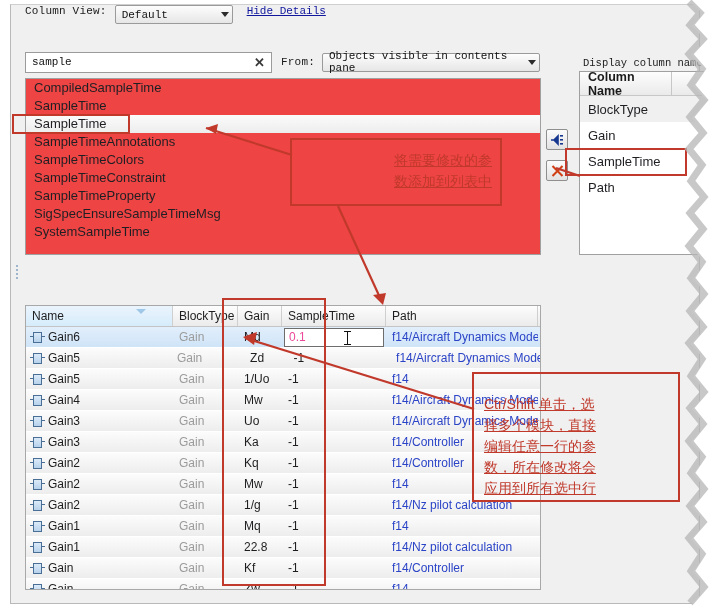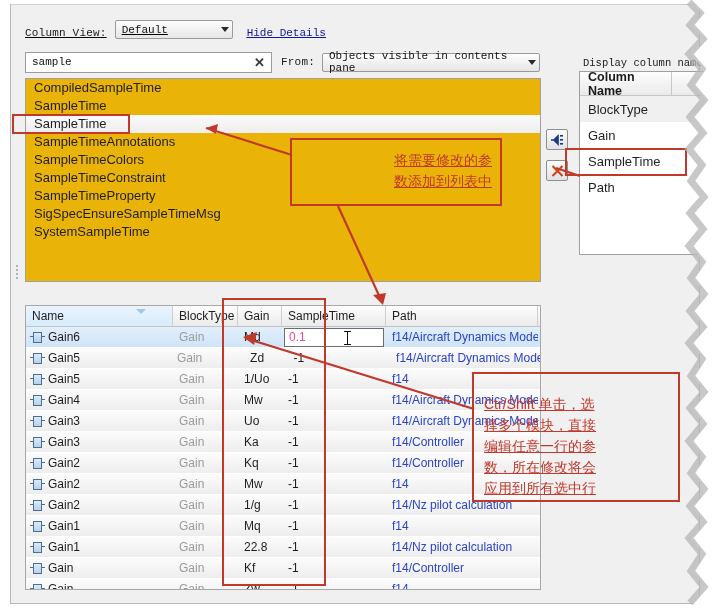--- a/index.html
+++ b/index.html
@@ -11,21 +11,21 @@
   }
   
   #window{
     position:absolute;left:10px;top:4px;width:690px;height:600px;
     background:#f0f0f0;
     border:1px solid #b9b9b9;
     border-top:1px solid #cfcfcf;
     box-sizing:border-box;
   }
   
-  .toolbar{position:absolute;left:14px;top:12px;height:22px;display:flex;align-items:flex-end;text-decoration:underline;}
+  .toolbar{position:absolute;left:14px;top:0;height:22px;display:flex;align-items:flex-start;}
   .lbl-mono{
     font-family:"Liberation Mono", monospace;font-size:11px;color:#1a1a1a;
     letter-spacing:0.2px;white-space:nowrap;
   }
   .combo{
     height:19px;min-width:0;background:linear-gradient(#fdfdfd,#e6e6e6);
     border:1px solid #9a9a9a;border-radius:2px;
     display:inline-flex;align-items:center;justify-content:space-between;
     font-family:"Liberation Mono", monospace;font-size:11px;color:#111;
     padding:0 3px 0 6px;box-sizing:border-box;
@@ -50,22 +50,22 @@
     padding-left:6px;flex:1;
   }
   #search-clear{
     font-family:"Liberation Sans",sans-serif;font-size:13px;color:#3a3a3a;
     padding-right:6px;cursor:pointer;line-height:1;font-weight:600;
   }
   #from-label{margin-left:9px;}
   #from-combo{width:218px;margin-left:7px;}
   
   #list-box{
-    position:absolute;left:14px;top:73px;width:516px;height:204px;
-    background:#eab308;border:1px solid #a0a0a0;box-sizing:border-box;overflow:hidden;
+    position:absolute;left:14px;top:73px;width:516px;height:177px;
+    background:#ef4444;border:1px solid #a0a0a0;box-sizing:border-box;overflow:hidden;
   }
   .list-item{
     height:18px;line-height:18px;padding-left:8px;
     font-size:13px;color:#1f1f23;white-space:nowrap;cursor:default;
   }
   .list-item.sel{background:linear-gradient(#fbfbfb,#ededed);}
   
   #splitter{position:absolute;left:5px;top:258px;width:4px;height:20px;cursor:ns-resize;}
   #splitter i{display:block;width:2px;height:2px;background:#9fb6cc;margin:2px 0;}
   

